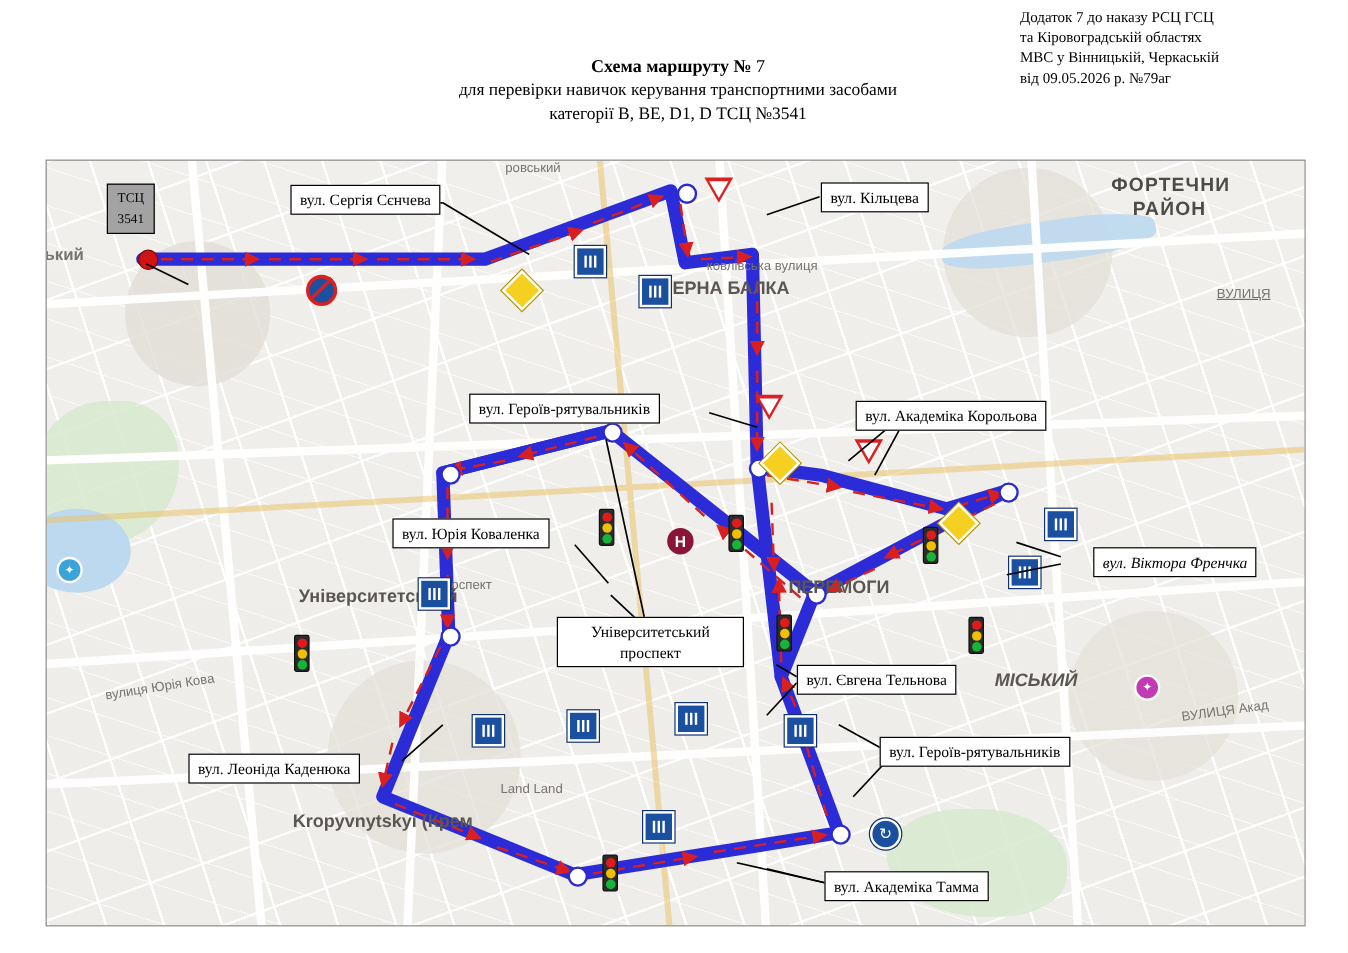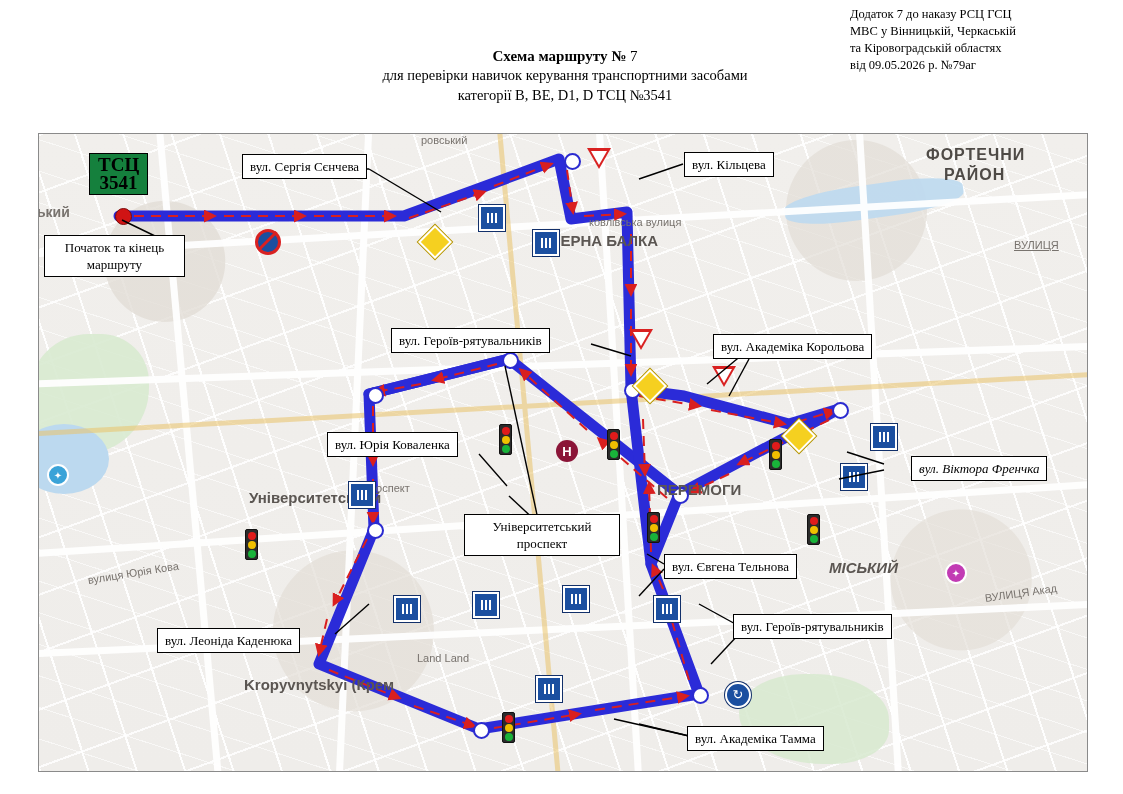--- a/index.html
+++ b/index.html
@@ -39,21 +39,21 @@
   
   .mlabel{position:absolute;font-family:"Liberation Sans",sans-serif;color:#6e6a66;white-space:nowrap;}
   .mlabel.big{font-size:16px;font-weight:bold;color:#4e4a46;letter-spacing:1px;}
   .mlabel.med{font-size:15px;font-weight:bold;color:#5b5652;}
   .mlabel.sm{font-size:11px;color:#78736e;}
   .mlabel.rot{transform-origin:left top;}
 
   
   .callout{position:absolute;background:#fff;border:1px solid #000;padding:3px 7px;font-size:13px;line-height:17px;white-space:nowrap;}
   .callout.two{white-space:normal;text-align:center;}
-  .tsp{position:absolute;background:#15803d;border:1px solid #000;padding:2px 8px;text-align:center;font-weight:bold;font-size:19px;line-height:18px;}
+  .tsp{position:absolute;background:#a3a3a3;border:1px solid #000;padding:2px 8px;text-align:center;font-weight:normal;font-size:11px;line-height:18px;}
 
   
   svg.overlay{position:absolute;inset:0;width:100%;height:100%;}
 
   
   .icon{position:absolute;}
   .tl{width:13px;height:31px;background:#2b2b2b;border-radius:2px;border:1px solid #111;display:flex;flex-direction:column;align-items:center;justify-content:space-around;padding:1px 0;box-sizing:border-box;}
   .tl i{display:block;width:8px;height:8px;border-radius:50%;}
   .tl .r{background:#e01b1b;} .tl .y{background:#f0c000;} .tl .g{background:#19b33a;}
   .ped{width:22px;height:22px;background:#1b4fa0;border:2px solid #fff;box-shadow:0 0 0 1px #12306a;display:flex;align-items:center;justify-content:center;}
@@ -67,22 +67,22 @@
   .hosp{width:22px;height:22px;border-radius:50%;background:#8b1538;color:#fff;font-family:"Liberation Sans",sans-serif;font-size:13px;font-weight:bold;display:flex;align-items:center;justify-content:center;}
   .node{width:13px;height:13px;border-radius:50%;background:#fff;border:2px solid #2b2bd0;}
   .startdot{width:15px;height:15px;border-radius:50%;background:#d01414;border:1px solid #7a0a0a;}
   .poi{width:18px;height:18px;border-radius:50%;background:#c23bb4;border:2px solid #fff;display:flex;align-items:center;justify-content:center;color:#fff;font-size:10px;}
 </style>
 </head>
 <body>
 
 <div class="doc-ref">
   <div>Додаток 7 до наказу РСЦ ГСЦ</div>
+  <div>та Кіровоградській областях</div>
   <div>МВС у Вінницькій, Черкаській</div>
-  <div>та Кіровоградській областях</div>
   <div>від 09.05.2026 р. №79аг</div>
 </div>
 
 <div class="title-block">
   <div class="line1">
     <span>Схема маршруту №</span>
     <span class="thin">7</span>
   </div>
   <div class="line2">для перевірки навичок керування транспортними засобами</div>
   <div class="line3">категорії B, BE, D1, D ТСЦ №3541</div>
@@ -339,21 +339,20 @@
       <path d="M650 602 L600 590"></path>
       <path d="M650 602 L575 585"></path>
     </g>
   </svg>
 
   <div class="tsp" style="left:50px;top:19px;">
     <div>ТСЦ</div>
     <div>3541</div>
   </div>
 
-  <div class="callout two" style="left:5px;top:101px;width:125px;">Початок та кінець маршруту</div>
 
   <div class="callout" style="left:203px;top:20px;">вул. Сергія  Сєнчева</div>
   <div class="callout" style="left:645px;top:18px;">вул. Кільцева</div>
   <div class="callout" style="left:352px;top:194px;">вул. Героїв-рятувальників</div>
   <div class="callout" style="left:674px;top:200px;">вул. Академіка  Корольова</div>
   <div class="callout" style="left:288px;top:298px;">вул. Юрія  Коваленка</div>
   <div class="callout" style="left:872px;top:322px;font-style:italic;">вул. Віктора  Френчка</div>
   <div class="callout two" style="left:425px;top:380px;width:140px;">Університетський проспект</div>
   <div class="callout" style="left:625px;top:420px;">вул. Євгена Тельнова</div>
   <div class="callout" style="left:118px;top:494px;">вул. Леоніда Каденюка</div>

